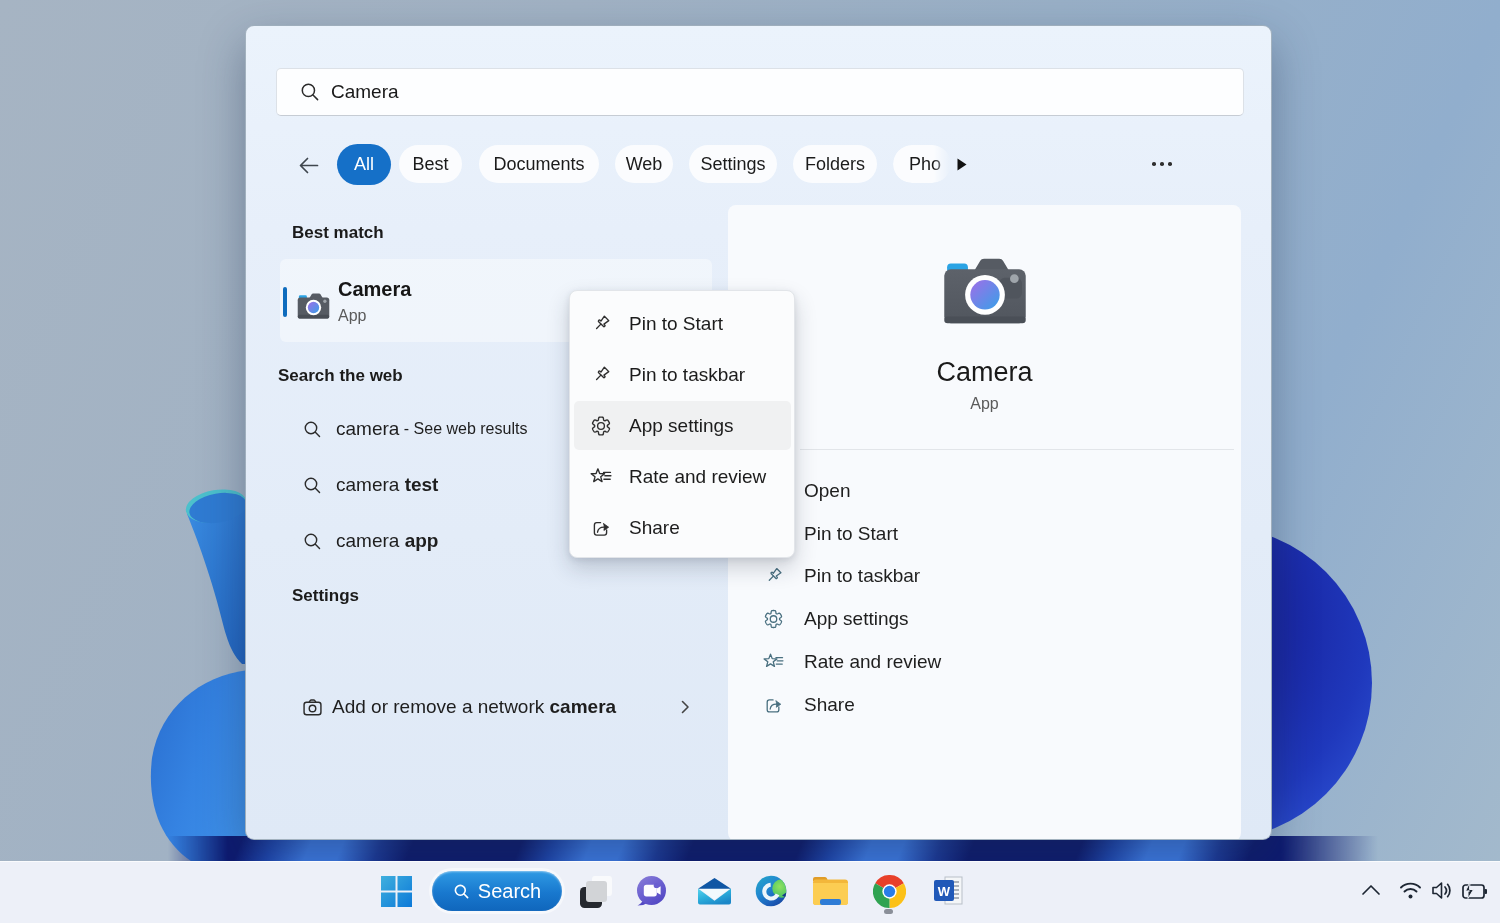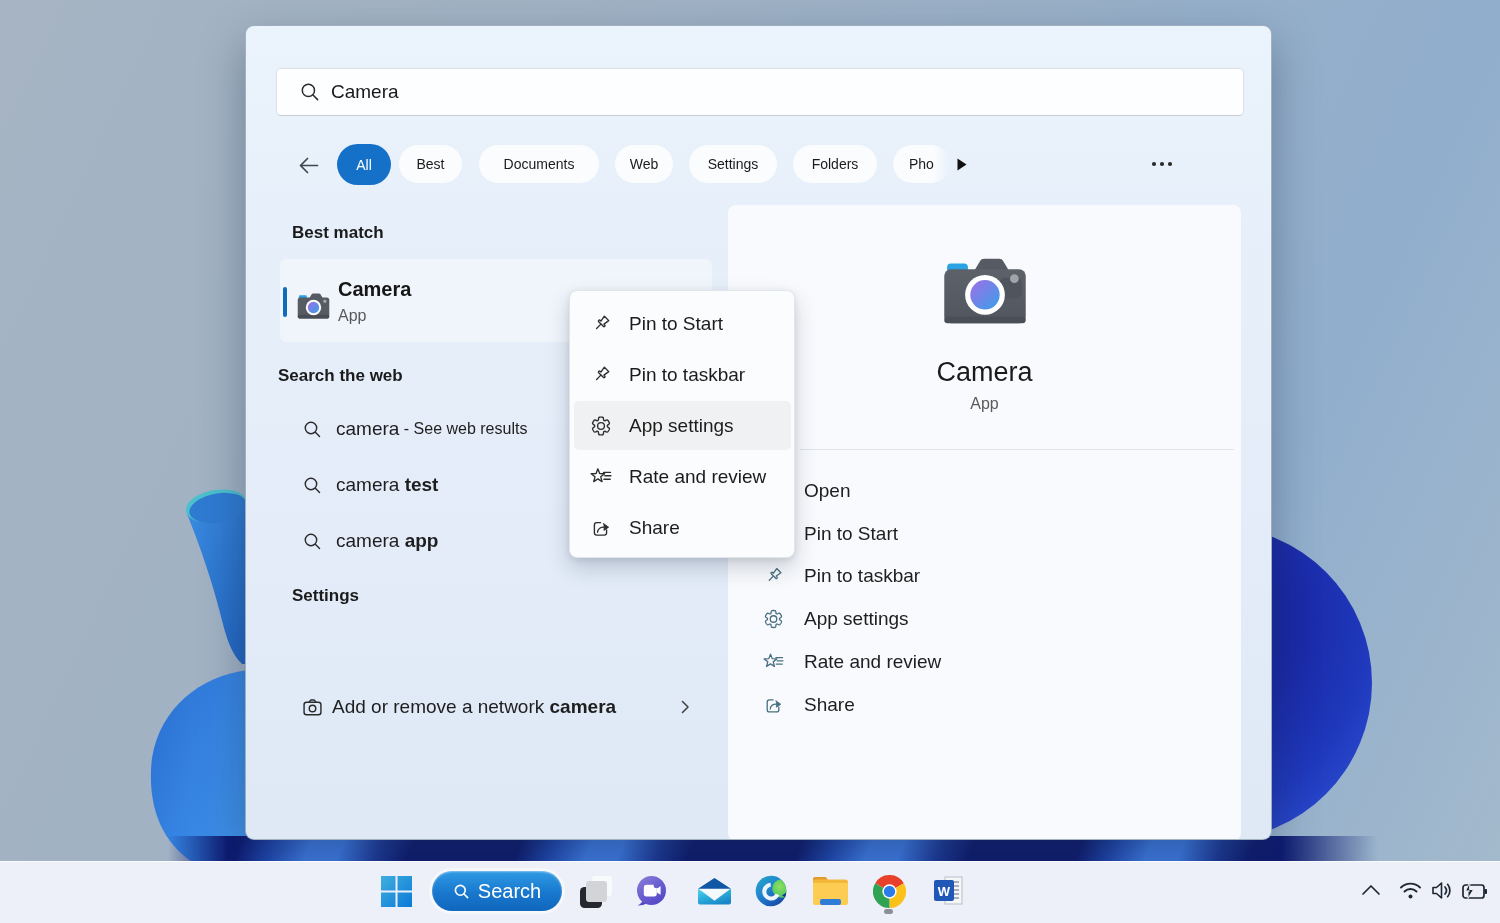--- a/index.html
+++ b/index.html
@@ -24,21 +24,21 @@
     box-shadow:0 18px 45px rgba(25,45,75,.38); overflow:hidden; }
 
   #searchbox { left:30px; top:42px; width:968px; height:48px; background:#fdfeff;
     border:1px solid #dce1e7; border-bottom-color:#c6ccd4; border-radius:5px;
     display:flex; align-items:center; }
   #searchbox svg { margin-left:23px; }
   #searchbox span { margin-left:11px; font-size:19px; color:#191919; }
 
   
   .pill { position:absolute; top:119px; height:38px; border-radius:19px; background:rgba(255,255,255,.8);
-    color:#1b1b1b; font-size:14px; display:flex; align-items:center; justify-content:center; }
+    color:#1b1b1b; font-size:18px; display:flex; align-items:center; justify-content:center; }
   #pillAll { top:118px; height:41px; border-radius:21px; background:#1570c8; color:#fff; }
 
   
   .h2 { position:absolute; font-size:17px; font-weight:bold; color:#1b1b1b; }
   .lrow { position:absolute; left:46px; width:430px; display:flex; align-items:center; }
   .lrow .txt { font-size:19px; color:#1e1e1e; }
   .gray { color:#5c6b7a; }
   .chev { position:absolute; }
 
   #bestcard { left:34px; top:233px; width:432px; height:83px; background:rgba(255,255,255,.42);

